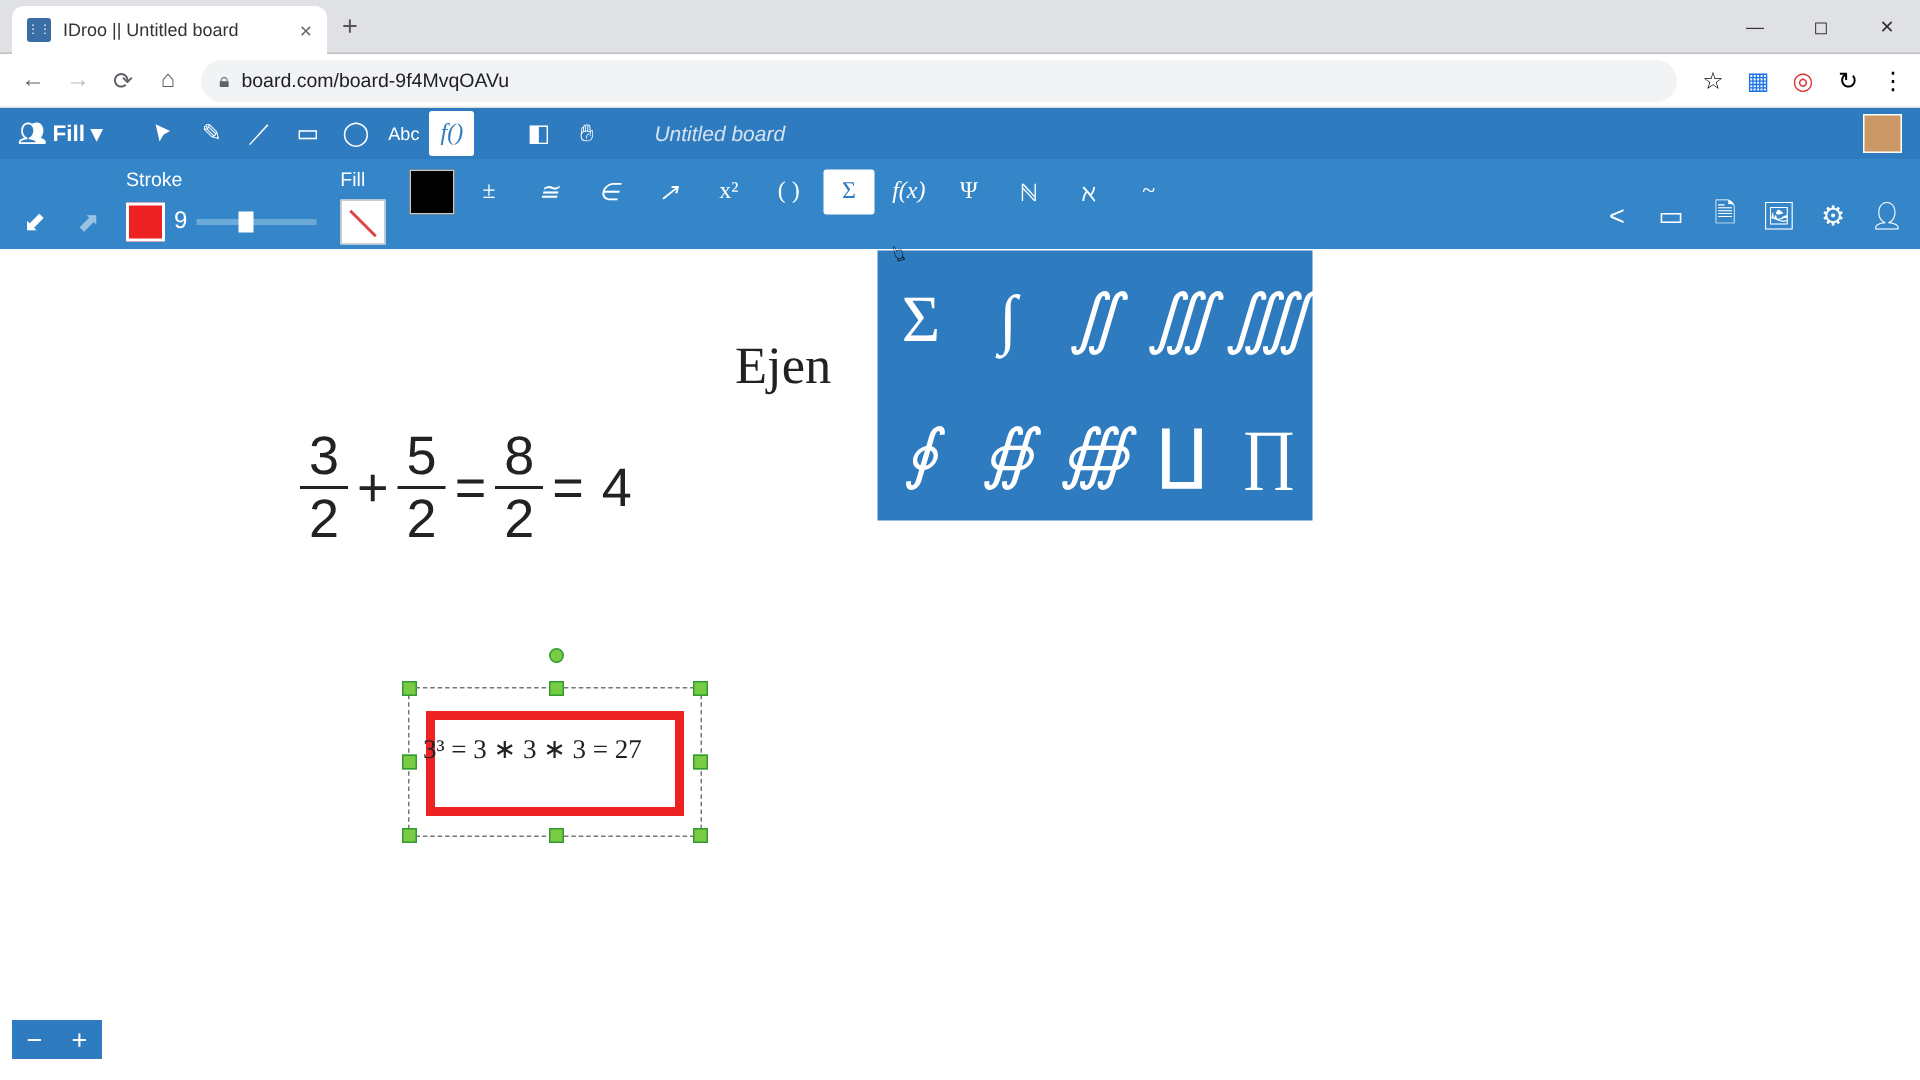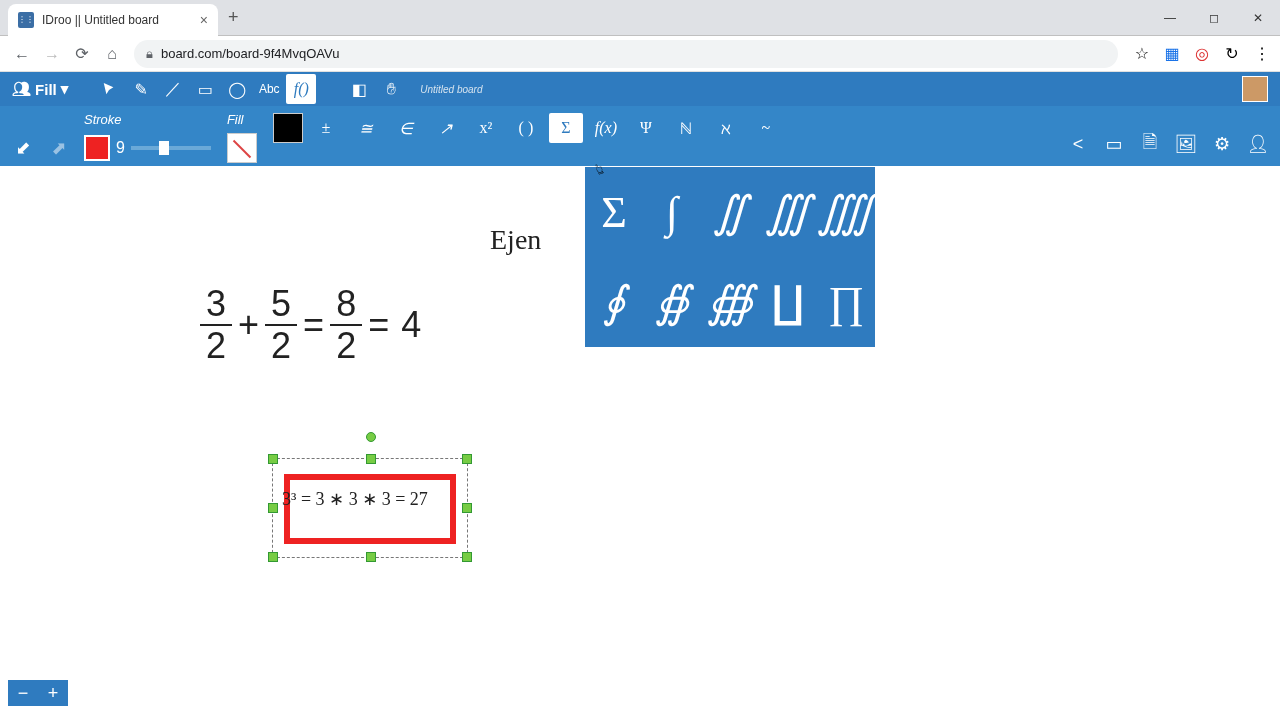--- a/index.html
+++ b/index.html
@@ -18,26 +18,26 @@
 .nav-btn.disabled { color: #bbb; }
 .url-field { flex: 1; background: #f1f3f4; border-radius: 14px; height: 28px; display: flex; align-items: center; padding: 0 12px; font-size: 13px; color: #202124; margin: 0 6px; }
 .lock-icon { margin-right: 8px; color: #5f6368; }
 .ext-icons { display: flex; align-items: center; gap: 10px; margin-left: 8px; }
 .ext-icons span { width: 20px; display:flex; align-items:center; justify-content:center; cursor:pointer; }
 
 .app-toolbar { background: #2f7bbf; height: 34px; display: flex; align-items: center; padding: 0 6px; gap: 2px; }
 .brand { display: flex; align-items: center; color: #fff; font-weight: bold; font-size: 15px; padding: 0 6px; cursor: pointer; gap:4px;}
 .tool-btn { width: 30px; height: 30px; display: flex; align-items: center; justify-content: center; color: #fff; cursor: pointer; font-size: 16px; }
 .tool-btn.active { background: #fff; color: #2f7bbf; border-radius: 2px; }
-.board-title { color: #d5e3ef; font-style: italic; font-size: 10px; margin-left: 12px; }
+.board-title { color: #d5e3ef; font-style: italic; font-size: 14px; margin-left: 28px; }
 .avatar { margin-left: auto; width: 26px; height: 26px; background: #c96; border: 1px solid #fff; margin-right:6px; }
 
 .sub-toolbar { background: #3486c8; height: 60px; display: flex; padding: 6px 8px 0; color: #fff; font-size: 12px; position: relative; }
 .sub-group { display: flex; flex-direction: column; margin-right: 16px; }
-.sub-label { font-size: 13px; margin-bottom: 4px; height:16px;font-style:italic; }
+.sub-label { font-size: 13px; margin-bottom: 4px; height:16px; }
 .sub-controls { display: flex; align-items: center; gap: 6px; height: 32px; }
 .arrow-btn { width: 30px; height: 30px; display: flex; align-items: center; justify-content: center; cursor: pointer; font-size: 18px; }
 .stroke-color { width: 26px; height: 26px; background: #e22; border: 2px solid #fff; cursor: pointer; }
 .stroke-val { font-size: 16px; }
 .slider { width: 80px; height: 4px; background: #6aa9d8; position: relative; }
 .slider-thumb { position: absolute; width: 10px; height: 14px; background: #fff; top: -5px; left: 28px; }
 .fill-swatch { width: 30px; height: 30px; background: #fff; border: 1px solid #ccc; position: relative; cursor: pointer; }
 .fill-swatch::after { content:""; position:absolute; left:2px; right:2px; top:50%; border-top:2px solid #d44; transform: rotate(45deg); }
 .fill-swatch2 { width: 30px; height: 30px; background: #000; border: 1px solid #ccc; cursor:pointer; }
 .formula-btn { width: 34px; height: 30px; display: flex; align-items: center; justify-content: center; color: #fff; font-size: 16px; cursor: pointer; font-style: italic; font-family: 'Times New Roman', serif; }
@@ -173,21 +173,21 @@
     <span>▭</span>
     <span>🗎︎</span>
     <span>🖼︎</span>
     <span>⚙︎</span>
     <span>👤︎</span>
   </div>
 </div>
 
 <div class="canvas">
 
-  <div class="eq-text" style="left:490px; top:58px; font-size:28px;">Ejen</div>
+  <div class="eq-text" style="left:490px; top:58px; font-size:35px;">Ejen</div>
 
   <div class="eq-text" style="left:200px; top:118px; display:flex; align-items:center;">
     <span class="frac">
         <span class="num">3</span>
         <span class="bar"></span>
         <span class="den">2</span>
       </span>
     <span class="eq-inline">+</span>
     <span class="frac">
         <span class="num">5</span>

